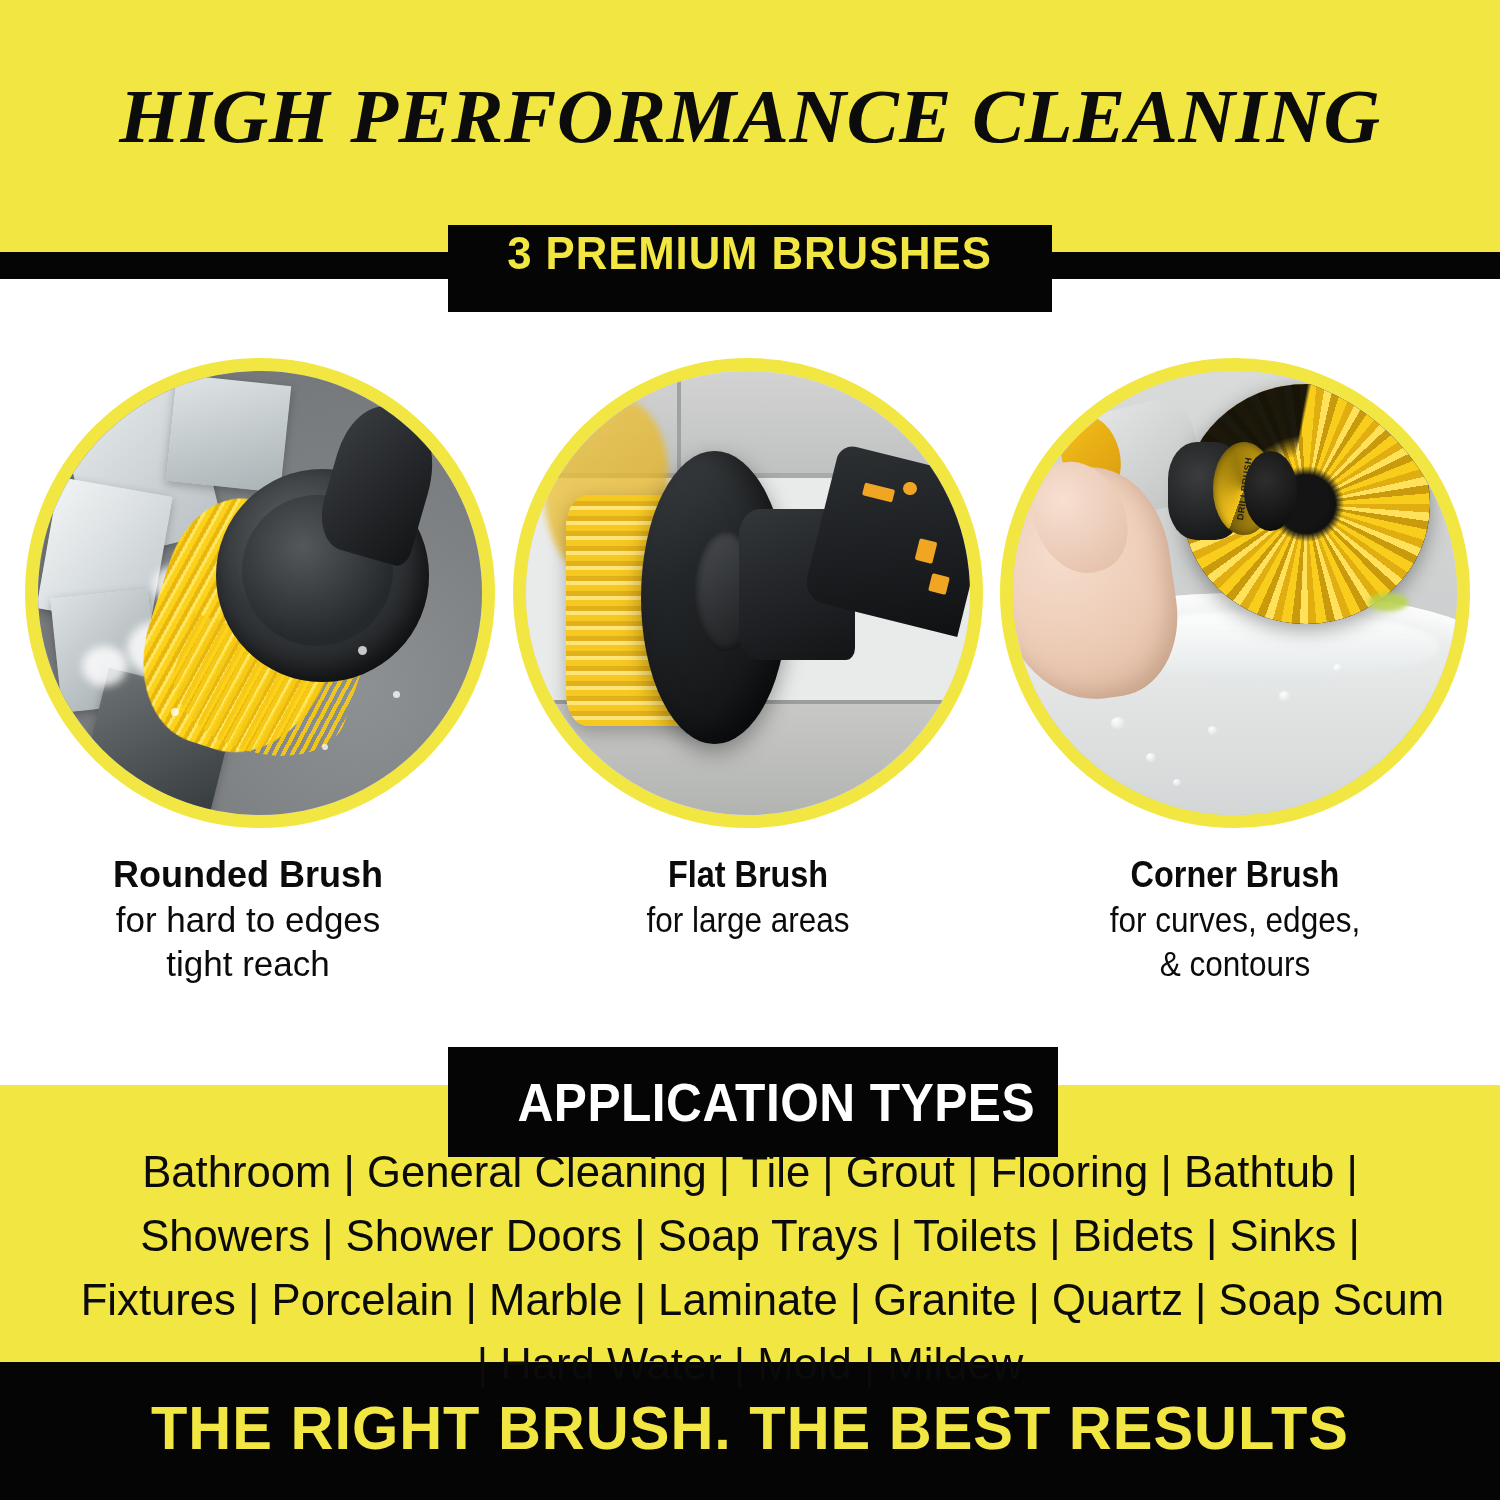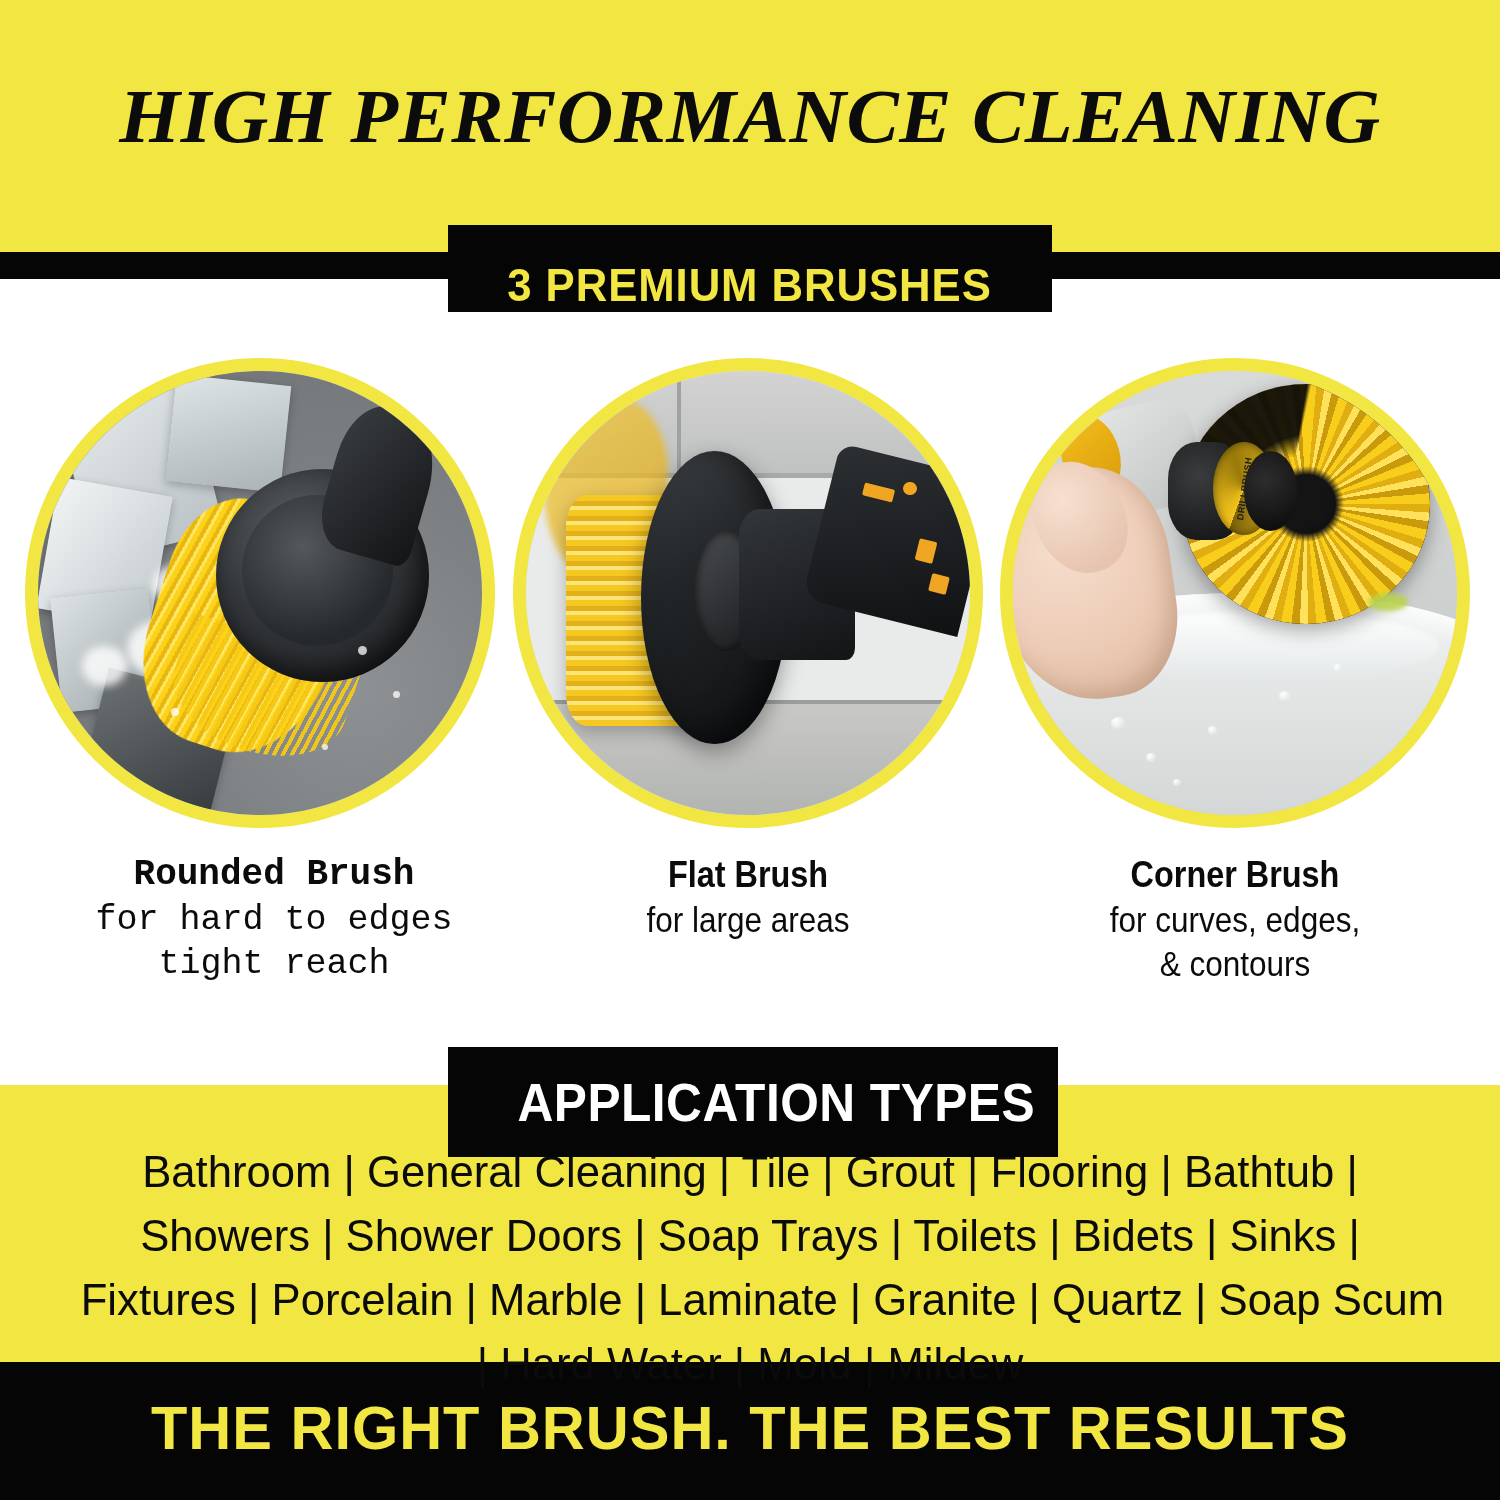--- a/index.html
+++ b/index.html
@@ -32,21 +32,21 @@
 
   
   .top-strip{
     position:absolute;left:0;top:252px;width:1500px;height:27px;background:#050505;
   }
 
   
   .brushes-box{
     position:absolute;left:448px;top:225px;width:604px;height:87px;
     background:#050505;
-    display:flex;align-items:flex-end;justify-content:center;
+    display:flex;align-items:flex-start;justify-content:center;
   }
   .brushes-box .label{
     color:#F2E742;
     font-family:"Liberation Sans Narrow","Liberation Sans",sans-serif;
     font-weight:bold;font-size:47px;letter-spacing:1px;
     transform:scaleX(0.93);
     white-space:nowrap;
   }
 
   
@@ -259,21 +259,21 @@
     background:radial-gradient(circle at 40% 36%, #2d2d2d, #080808);
   }
   .s3-green{
     position:absolute;left:80%;top:50%;width:9%;height:4%;
     background:#b9d44a;border-radius:50%;filter:blur(2px);opacity:.85;
   }
 
   
   .captions{position:absolute;left:0;top:852px;width:1500px;height:170px;}
   .cap{position:absolute;top:0;text-align:center;color:#0b0b0b;}
-  .cap.c1{left:39px;width:470px;font-family:Liberation Mono, monospace;}
+  .cap.c1{left:13px;width:470px;}
   .cap.c2{left:513px;width:470px;}
   .cap.c3{left:1000px;width:470px;}
   .cap .title{
     font-weight:bold;font-size:36px;line-height:46px;
   }
   .cap .sub{
     font-weight:normal;font-size:35px;line-height:44px;
   }
   .cap.c2 .title,.cap.c3 .title,
   .cap.c2 .sub,.cap.c3 .sub{

